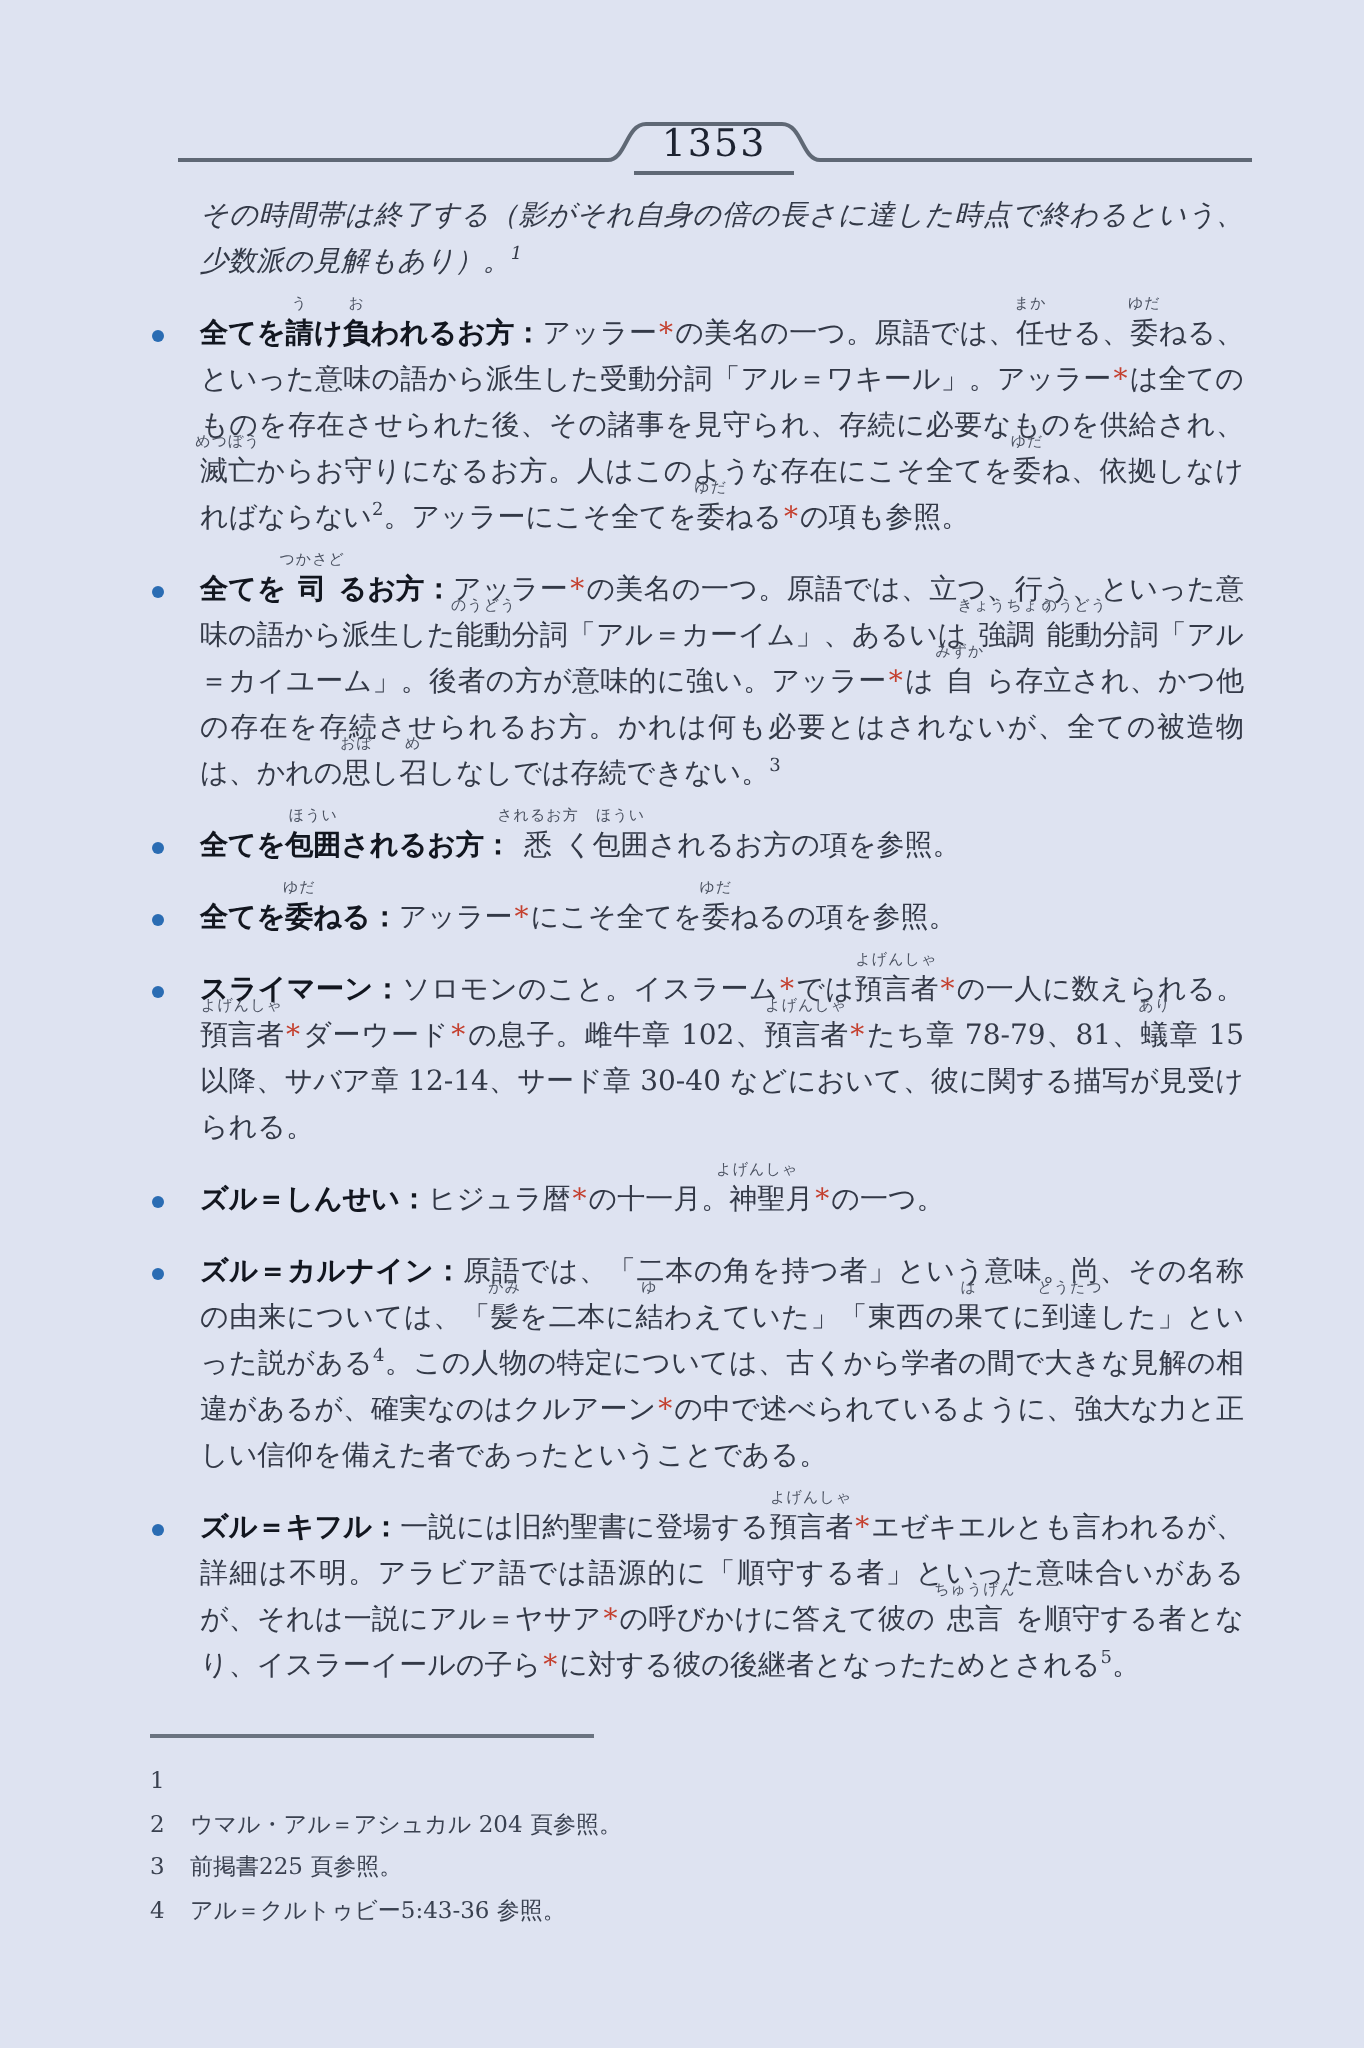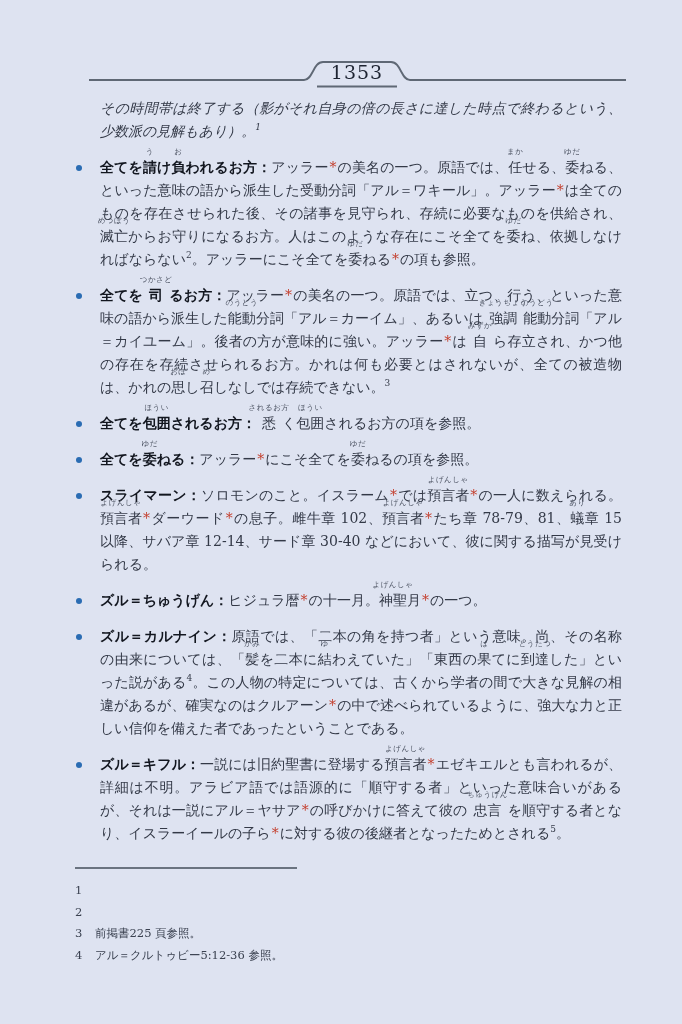--- a/index.html
+++ b/index.html
@@ -75,41 +75,42 @@
         <li class="entry">
     <span class="bullet"></span><span class="term">全てを<span class="rb">包囲<span class="rt">ほうい</span></span>されるお方：</span><span class="body"><span class="rb pad">悉<span class="rt">されるお方</span></span>く<span class="rb">包囲<span class="rt">ほうい</span></span>されるお方の項を参照。</span>
   </li>
         <li class="entry">
     <span class="bullet"></span><span class="term">全てを<span class="rb">委<span class="rt">ゆだ</span></span>ねる：</span><span class="body">アッラー<span class="ast">*</span>にこそ全てを<span class="rb">委<span class="rt">ゆだ</span></span>ねるの項を参照。</span>
   </li>
         <li class="entry">
     <span class="bullet"></span><span class="term">スライマーン：</span><span class="body">ソロモンのこと。イスラーム<span class="ast">*</span>では<span class="rb">預言者<span class="rt">よげんしゃ</span></span><span class="ast">*</span>の一人に数えられる。<span class="rb">預言者<span class="rt">よげんしゃ</span></span><span class="ast">*</span>ダーウード<span class="ast">*</span>の息子。雌牛章 102、<span class="rb">預言者<span class="rt">よげんしゃ</span></span><span class="ast">*</span>たち章 78-79、81、<span class="rb">蟻<span class="rt">あり</span></span>章 15 以降、サバア章 12-14、サード章 30-40 などにおいて、彼に関する描写が見受けられる。</span>
   </li>
         <li class="entry">
-    <span class="bullet"></span><span class="term">ズル＝ちゅうげん：</span><span class="body">ヒジュラ暦<span class="ast">*</span>の十一月。<span class="rb">神聖<span class="rt">よげんしゃ</span></span>月<span class="ast">*</span>の一つ。</span>
+    <span class="bullet"></span><span class="term">ズル＝しんせい：</span><span class="body">ヒジュラ暦<span class="ast">*</span>の十一月。<span class="rb">神聖<span class="rt">よげんしゃ</span></span>月<span class="ast">*</span>の一つ。</span>
   </li>
         <li class="entry">
     <span class="bullet"></span><span class="term">ズル＝カルナイン：</span><span class="body">原語では、「二本の角を持つ者」という意味。尚、その名称の由来については、「<span class="rb">髪<span class="rt">かみ</span></span>を二本に<span class="rb">結<span class="rt">ゆ</span></span>わえていた」「東西の<span class="rb">果<span class="rt">は</span></span>てに<span class="rb">到達<span class="rt">とうたつ</span></span>した」といった説がある<sup class="fn-ref">4</sup>。この人物の特定については、古くから学者の間で大きな見解の相違があるが、確実なのはクルアーン<span class="ast">*</span>の中で述べられているように、強大な力と正しい信仰を備えた者であったということである。</span>
   </li>
         <li class="entry">
     <span class="bullet"></span><span class="term">ズル＝キフル：</span><span class="body">一説には旧約聖書に登場する<span class="rb">預言者<span class="rt">よげんしゃ</span></span><span class="ast">*</span>エゼキエルとも言われるが、詳細は不明。アラビア語では語源的に「順守する者」といった意味合いがあるが、それは一説にアル＝ヤサア<span class="ast">*</span>の呼びかけに答えて彼の<span class="rb pad">忠言<span class="rt">ちゅうげん</span></span>を順守する者となり、イスラーイールの子ら<span class="ast">*</span>に対する彼の後継者となったためとされる<sup class="fn-ref">5</sup>。</span>
   </li>
       </ul>
     <hr class="fnrule">
     <ol class="footnotes">
         <li class="fn">
     <span class="fn-num">1</span>
   </li>
         <li class="fn">
     <span class="fn-num">2</span>
+    <span class="fn-text">ウマル・アル＝アシュカル 204 頁参照。</span>
   </li>
         <li class="fn">
     <span class="fn-num">3</span>
     <span class="fn-text">前掲書225 頁参照。</span>
   </li>
         <li class="fn">
     <span class="fn-num">4</span>
-    <span class="fn-text">アル＝クルトゥビー5:12-36 参照。</span>
+    <span class="fn-text">アル＝クルトゥビー5:43-36 参照。</span>
   </li>
       </ol>
   </div>
 
 </div>
 
 </body></html>

